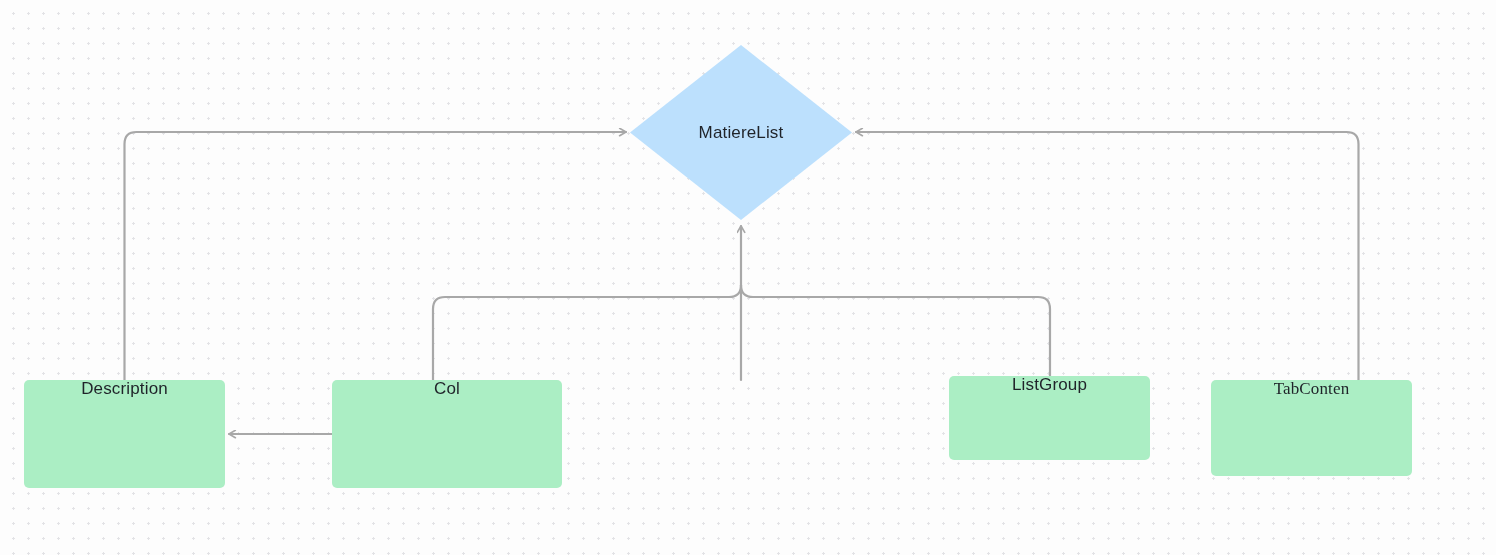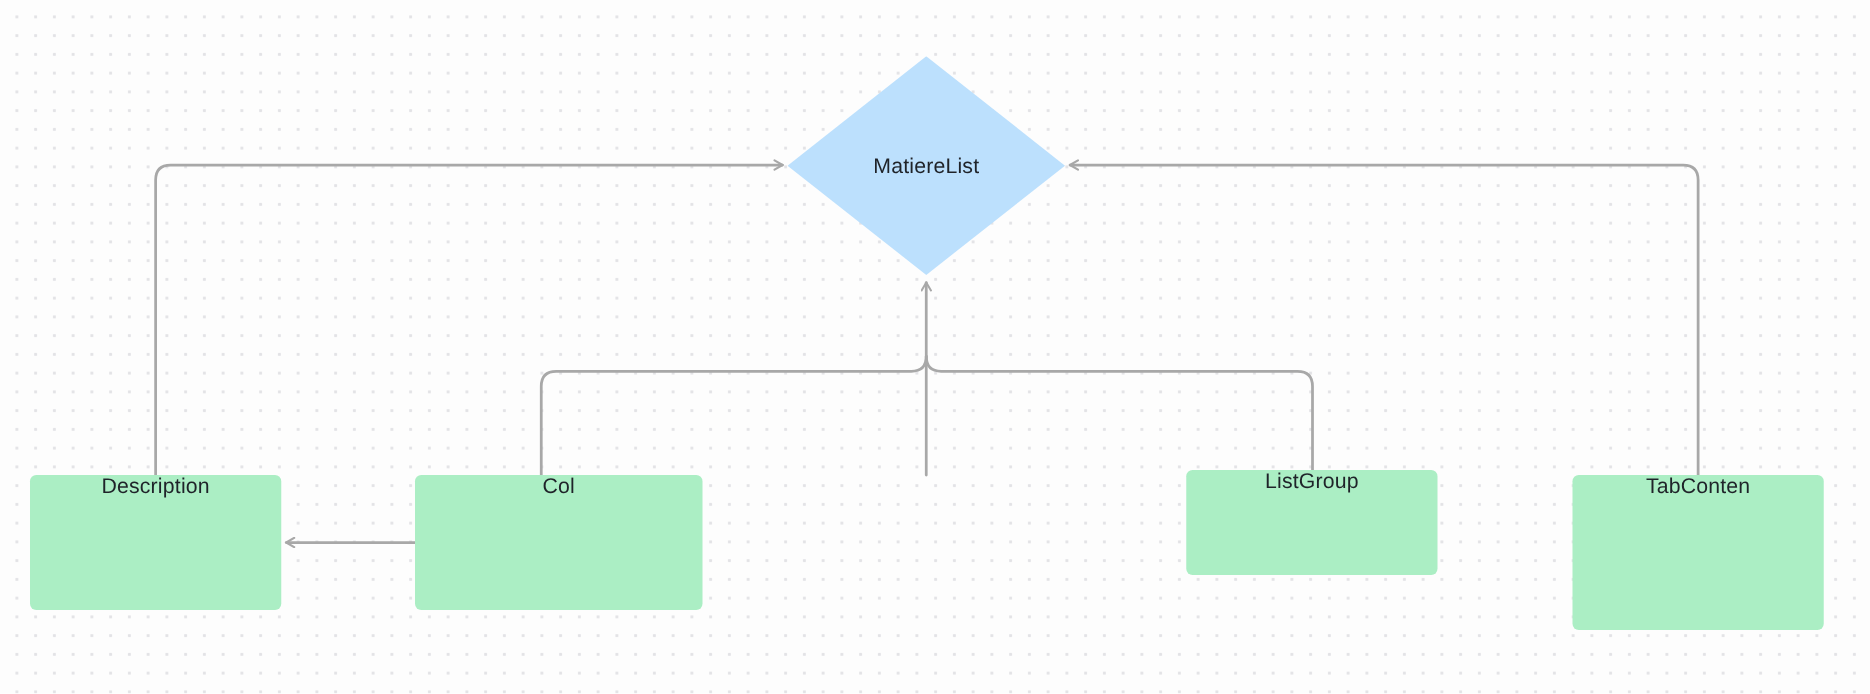--- a/index.html
+++ b/index.html
@@ -102,17 +102,17 @@
 
   <div class="node node-rect" style="left:332px; top:380px; width:230px; height:108px; background:#abeec4;">
     <span class="node-label">Col</span>
   </div>
 
 
   <div class="node node-rect" style="left:949px; top:376px; width:201px; height:84px; background:#abeec4;">
     <span class="node-label">ListGroup</span>
   </div>
 
-  <div class="node node-rect" style="left:1258px; top:380px; width:201px; height:124px; background:#abeec4;">
+  <div class="node node-rect" style="left:1211px; top:380px; width:201px; height:96px; background:#abeec4;font-family:Liberation Serif, serif;">
     <span class="node-label">TabConten</span>
   </div>
 
 </div>
 
 </body></html>

